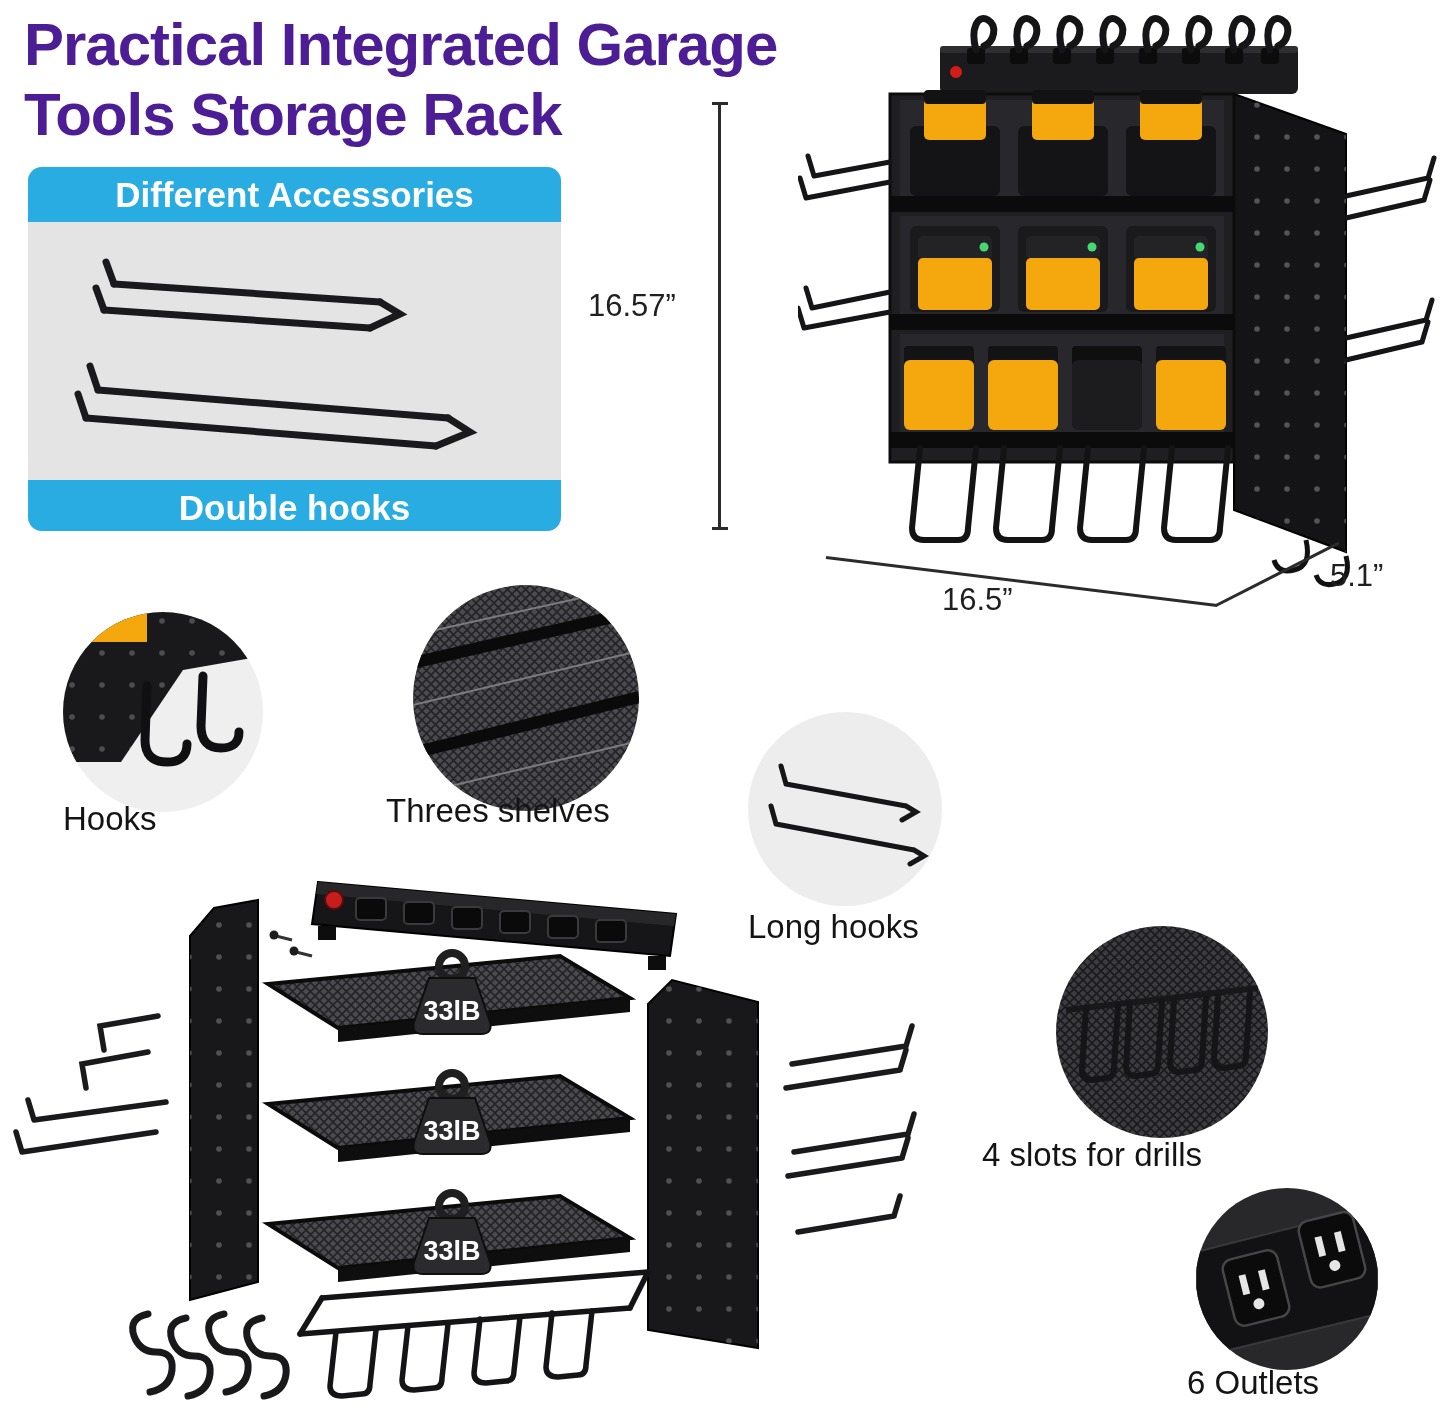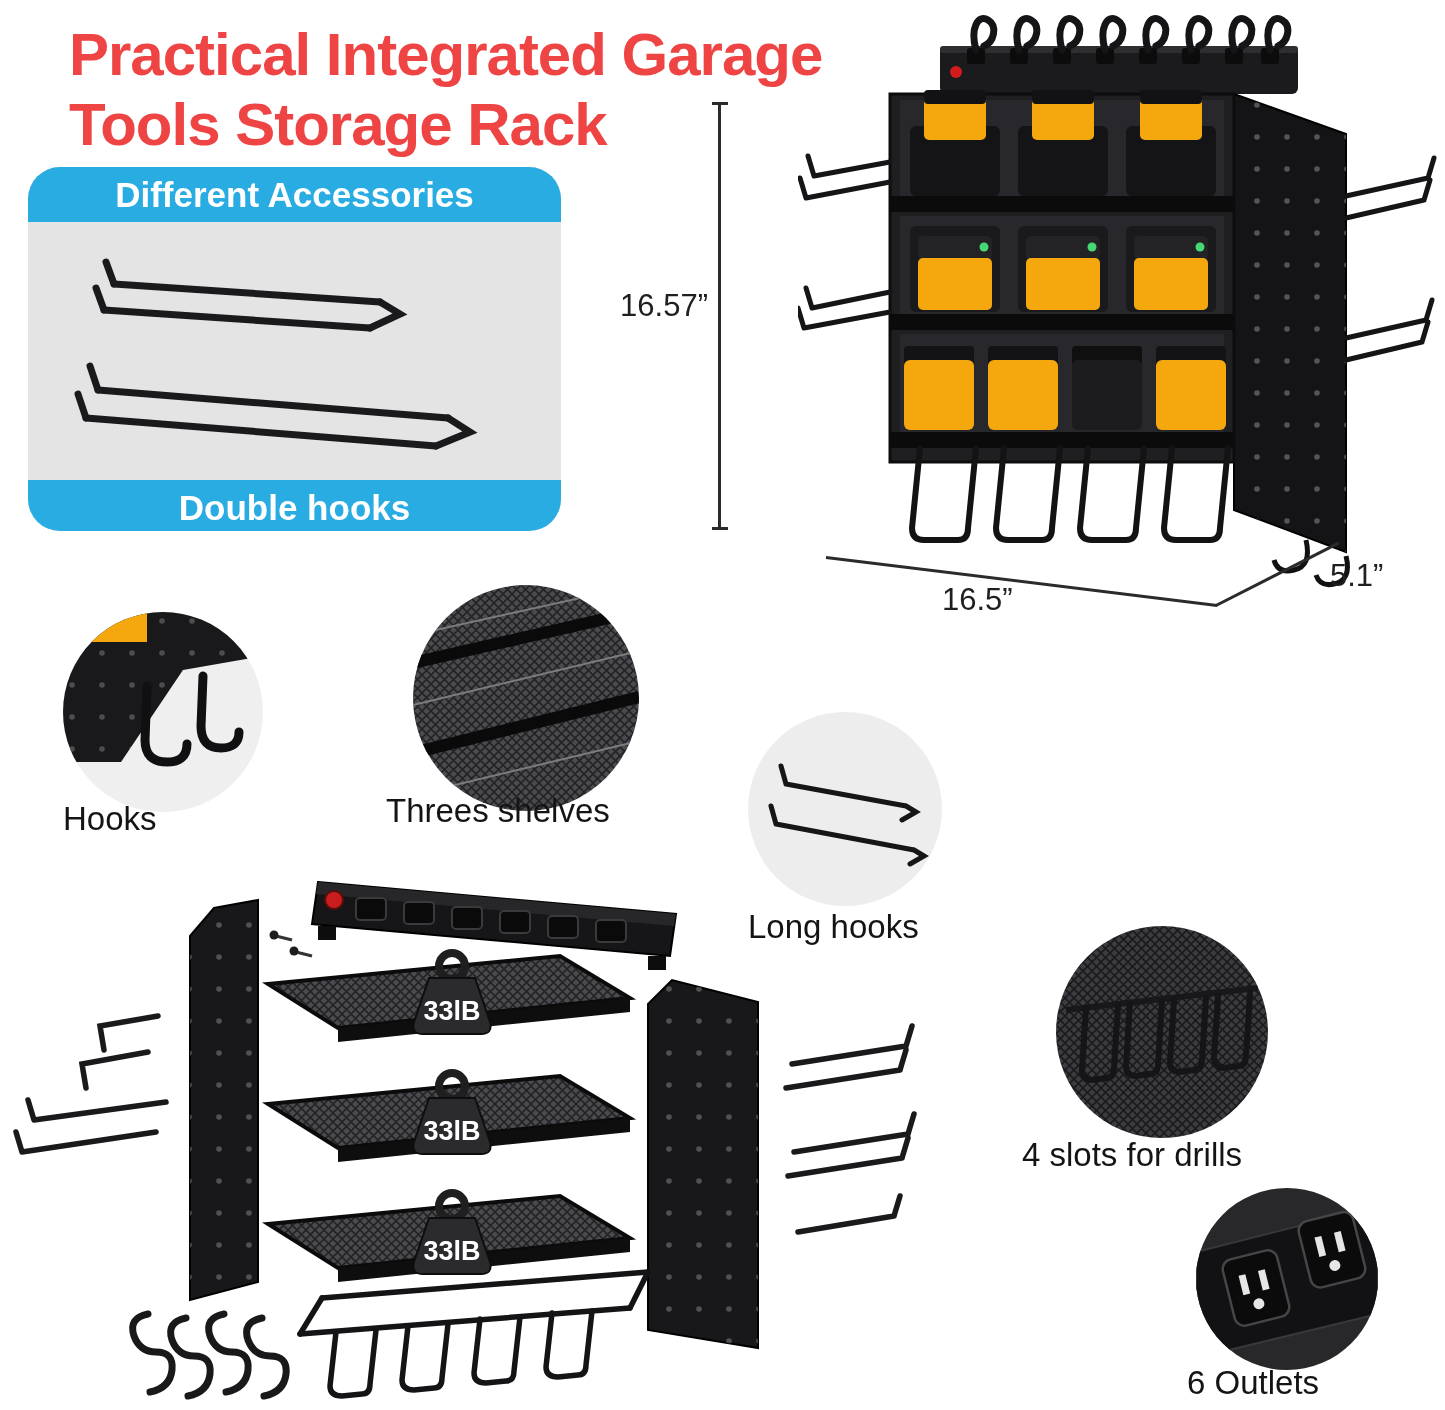--- a/index.html
+++ b/index.html
@@ -1,22 +1,22 @@
 <!DOCTYPE html>
 <html><head>
 <meta charset="utf-8">
 <style>
   html,body{margin:0;padding:0;background:#fff;}
   .page{position:relative;width:1445px;height:1410px;background:#ffffff;overflow:hidden;
         font-family:"Liberation Sans",sans-serif;color:#1a1a1a;}
   .abs{position:absolute;}
   
-  .title{left:24px;top:20px;font-size:60px;font-weight:800;color:#ef4444;line-height:1.17;letter-spacing:-1px;margin-left:45px;}
+  .title{left:24px;top:10px;font-size:60px;font-weight:800;color:#4c1d95;line-height:1.17;letter-spacing:-1px;}
   
-  .acc-panel{left:28px;top:167px;width:533px;height:364px;border-radius:32px;background:#e4e4e4;
+  .acc-panel{left:28px;top:167px;width:533px;height:364px;border-radius:14px;background:#e4e4e4;
              overflow:hidden;display:flex;flex-direction:column;}
   .acc-bar{height:55px;background:#29ace2;color:#fff;font-size:35px;font-weight:bold;
            display:flex;align-items:center;justify-content:center;flex:0 0 auto;}
   .acc-mid{flex:1 1 auto;}
   
   .dim-vline{left:718px;top:102px;height:428px;width:0;border-left:3px solid #2b2b2b;}
   .dim-vline::before,.dim-vline::after{content:"";position:absolute;left:-9px;width:16px;border-top:3px solid #2b2b2b;}
   .dim-vline::before{top:0;} .dim-vline::after{bottom:0;}
   .dim-line{height:3px;background:#2b2b2b;transform-origin:left center;}
   .dim-label{font-size:31px;color:#1f1f1f;font-weight:500;}
@@ -190,21 +190,21 @@
 
     <g stroke="#151517" stroke-width="5" fill="none" stroke-linecap="round">
       <path d="M548 196 L630 178 M630 178 L636 158"></path>
       <path d="M548 218 L626 200 M626 200 L632 180"></path>
       <path d="M548 338 L628 320 M628 320 L634 300"></path>
       <path d="M548 360 L624 342 M624 342 L630 322"></path>
     </g>
   </svg>
 
   <div class="abs dim-vline"></div>
-  <div class="abs dim-label" style="left:588px;top:288px;width:120px;text-align:right">16.57”</div>
+  <div class="abs dim-label" style="left:588px;top:288px;width:120px;">16.57”</div>
   <div class="abs dim-line" style="left:826px;top:556px;width:394px;transform:rotate(7deg)"></div>
   <div class="abs dim-label" style="left:942px;top:582px">16.5”</div>
   <div class="abs dim-line" style="left:1216px;top:604px;width:138px;transform:rotate(-27deg)"></div>
   <div class="abs dim-label" style="left:1330px;top:558px">5.1”</div>
 
   <div class="abs circle" style="left:63px;top:612px;width:200px;height:200px;background:#efefef">
     <svg width="200" height="200" viewBox="0 0 200 200">
       <polygon points="0,0 200,0 200,44 120,58 58,150 0,150" fill="#19191b"></polygon>
       <polygon points="0,0 200,0 200,44 120,58 58,150 0,150" fill="url(#peg-dots)" opacity="0.5"></polygon>
       <rect x="14" y="0" width="70" height="30" fill="#F5A80E"></rect>
@@ -247,21 +247,21 @@
       <rect width="212" height="212" fill="url(#mesh-deep)"></rect>
       <path d="M10 84 L202 62" stroke="#18181a" stroke-width="6" fill="none"></path>
       <g stroke="#151517" stroke-width="6" fill="none" stroke-linecap="round">
         <path d="M30 82 L26 144 Q26 154 36 154 L50 152 Q58 152 58 142 L62 80"></path>
         <path d="M74 78 L70 140 Q70 150 80 150 L94 148 Q102 148 102 138 L106 76"></path>
         <path d="M118 74 L114 136 Q114 146 124 146 L138 144 Q146 144 146 134 L150 72"></path>
         <path d="M162 70 L158 132 Q158 142 168 142 L182 140 Q190 140 190 130 L194 68"></path>
       </g>
     </svg>
   </div>
-  <div class="abs callout-label" style="left:1022px;top:1136px;width:280px">4 slots for drills</div>
+  <div class="abs callout-label" style="left:982px;top:1136px;width:280px">4 slots for drills</div>
 
   <div class="abs circle" style="left:1196px;top:1188px;width:182px;height:182px;background:#28282b">
     <svg width="182" height="182" viewBox="0 0 182 182">
       <polygon points="0,64 182,18 182,126 0,170" fill="#121214" stroke="#38383b" stroke-width="2"></polygon>
       <g transform="rotate(-14 60 100)">
         <rect x="32" y="66" width="56" height="68" rx="10" fill="#0b0b0c" stroke="#464649" stroke-width="2.5"></rect>
         <rect x="46" y="84" width="7" height="20" fill="#e6e6e6"></rect>
         <rect x="66" y="84" width="7" height="20" fill="#e6e6e6"></rect>
         <circle cx="59" cy="116" r="5.5" fill="#e6e6e6"></circle>
       </g>

